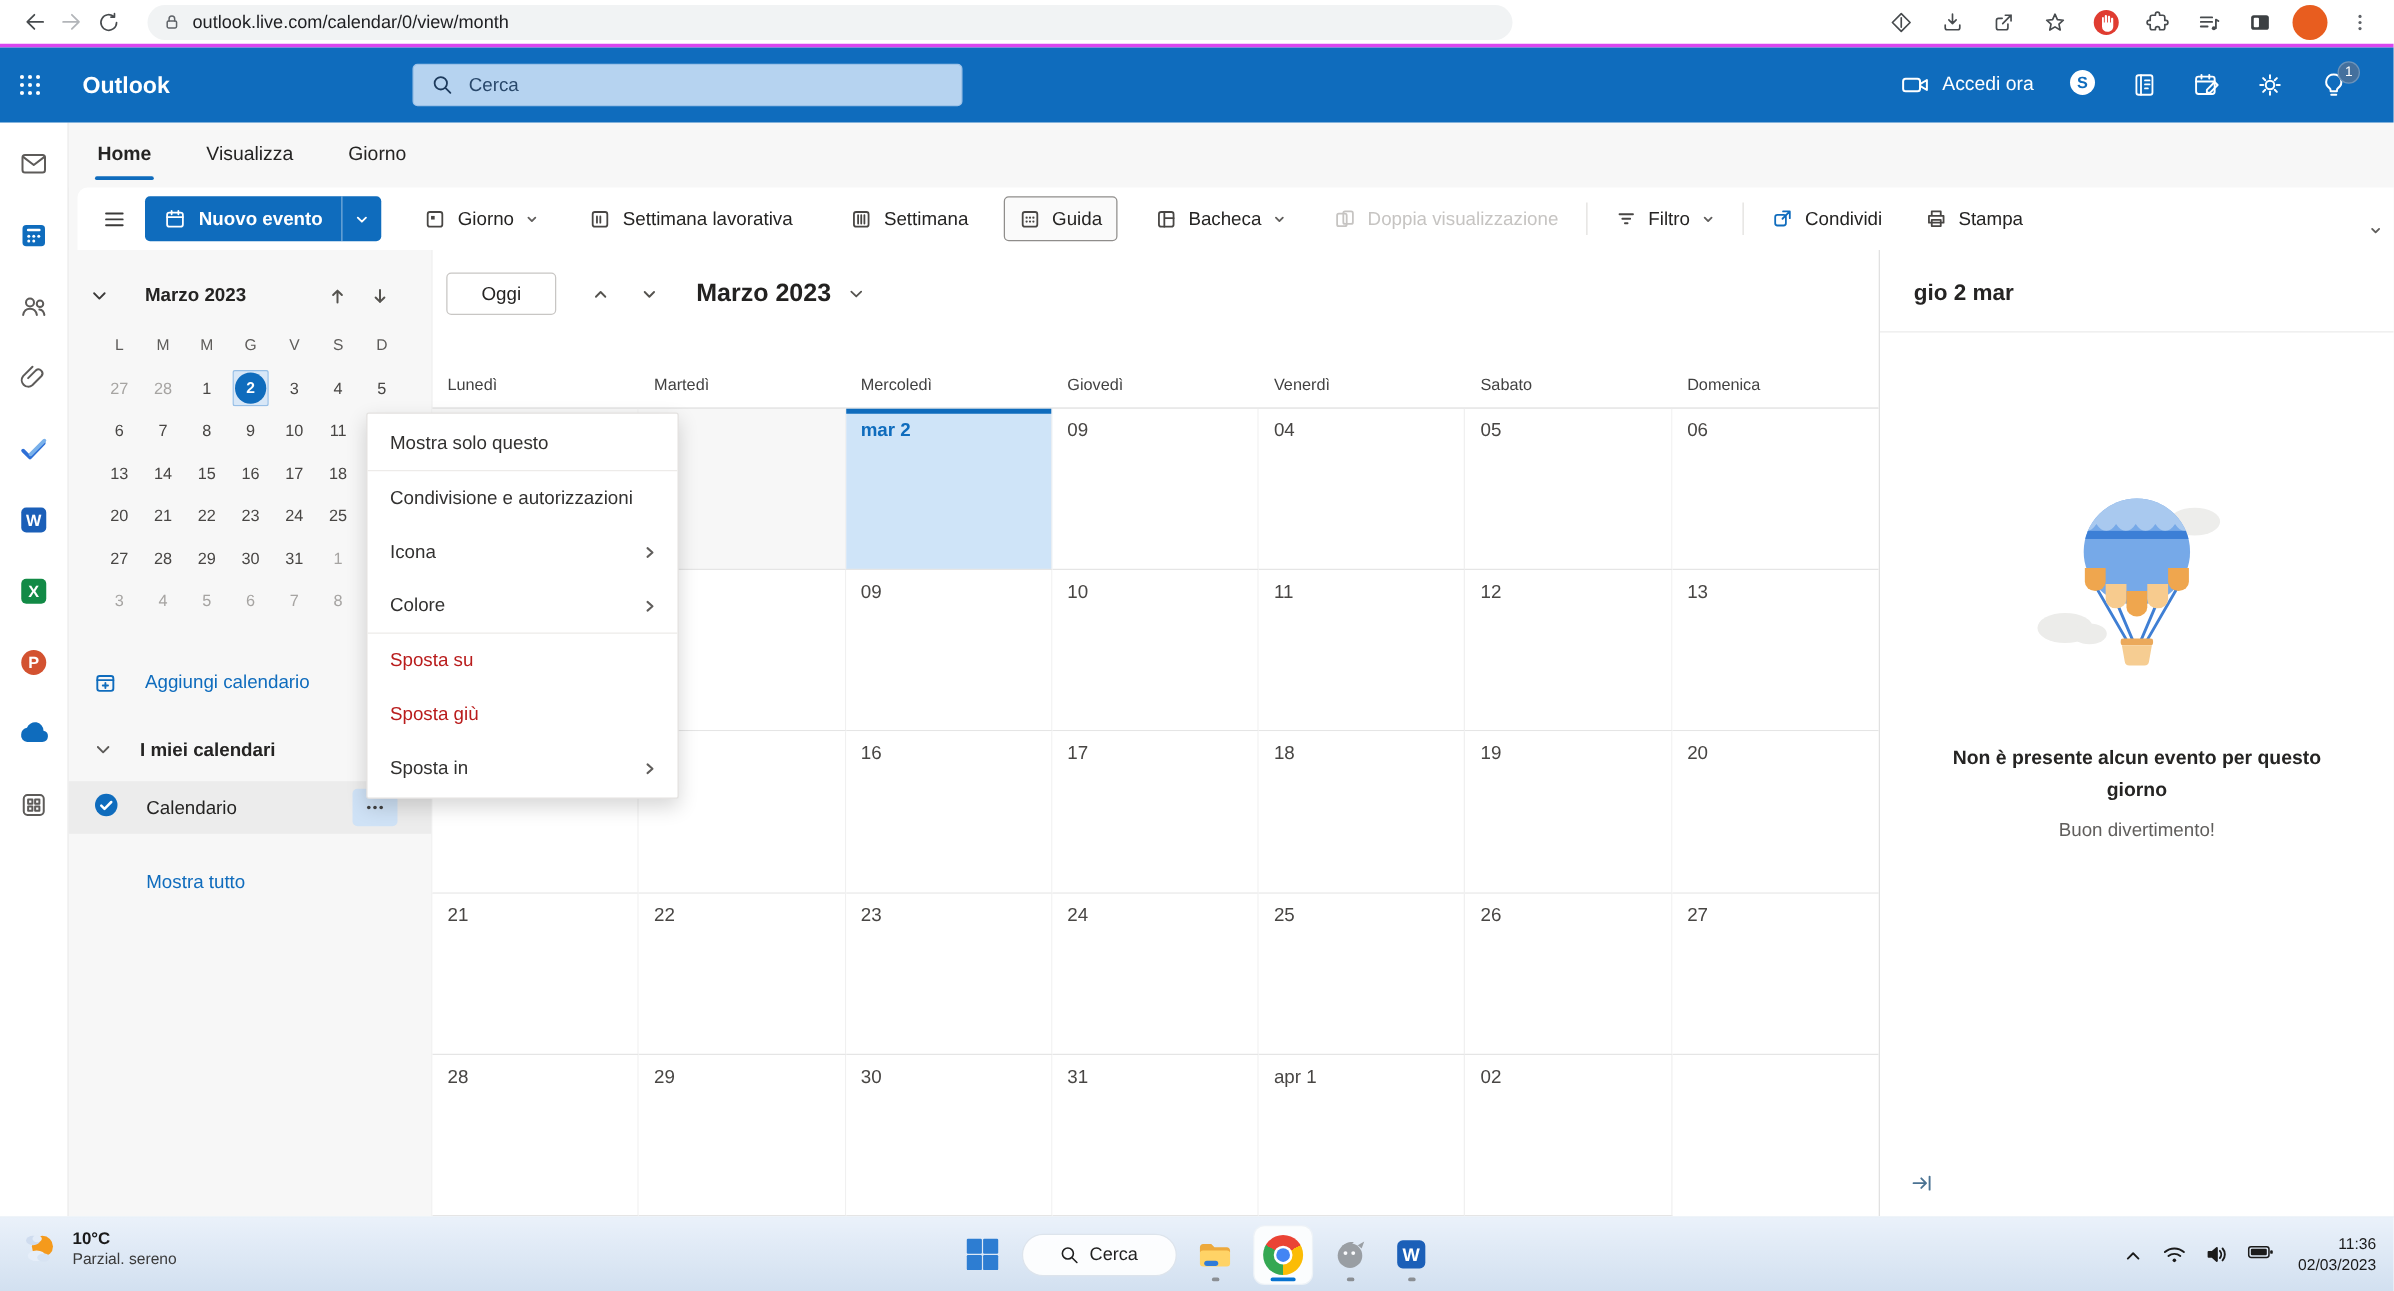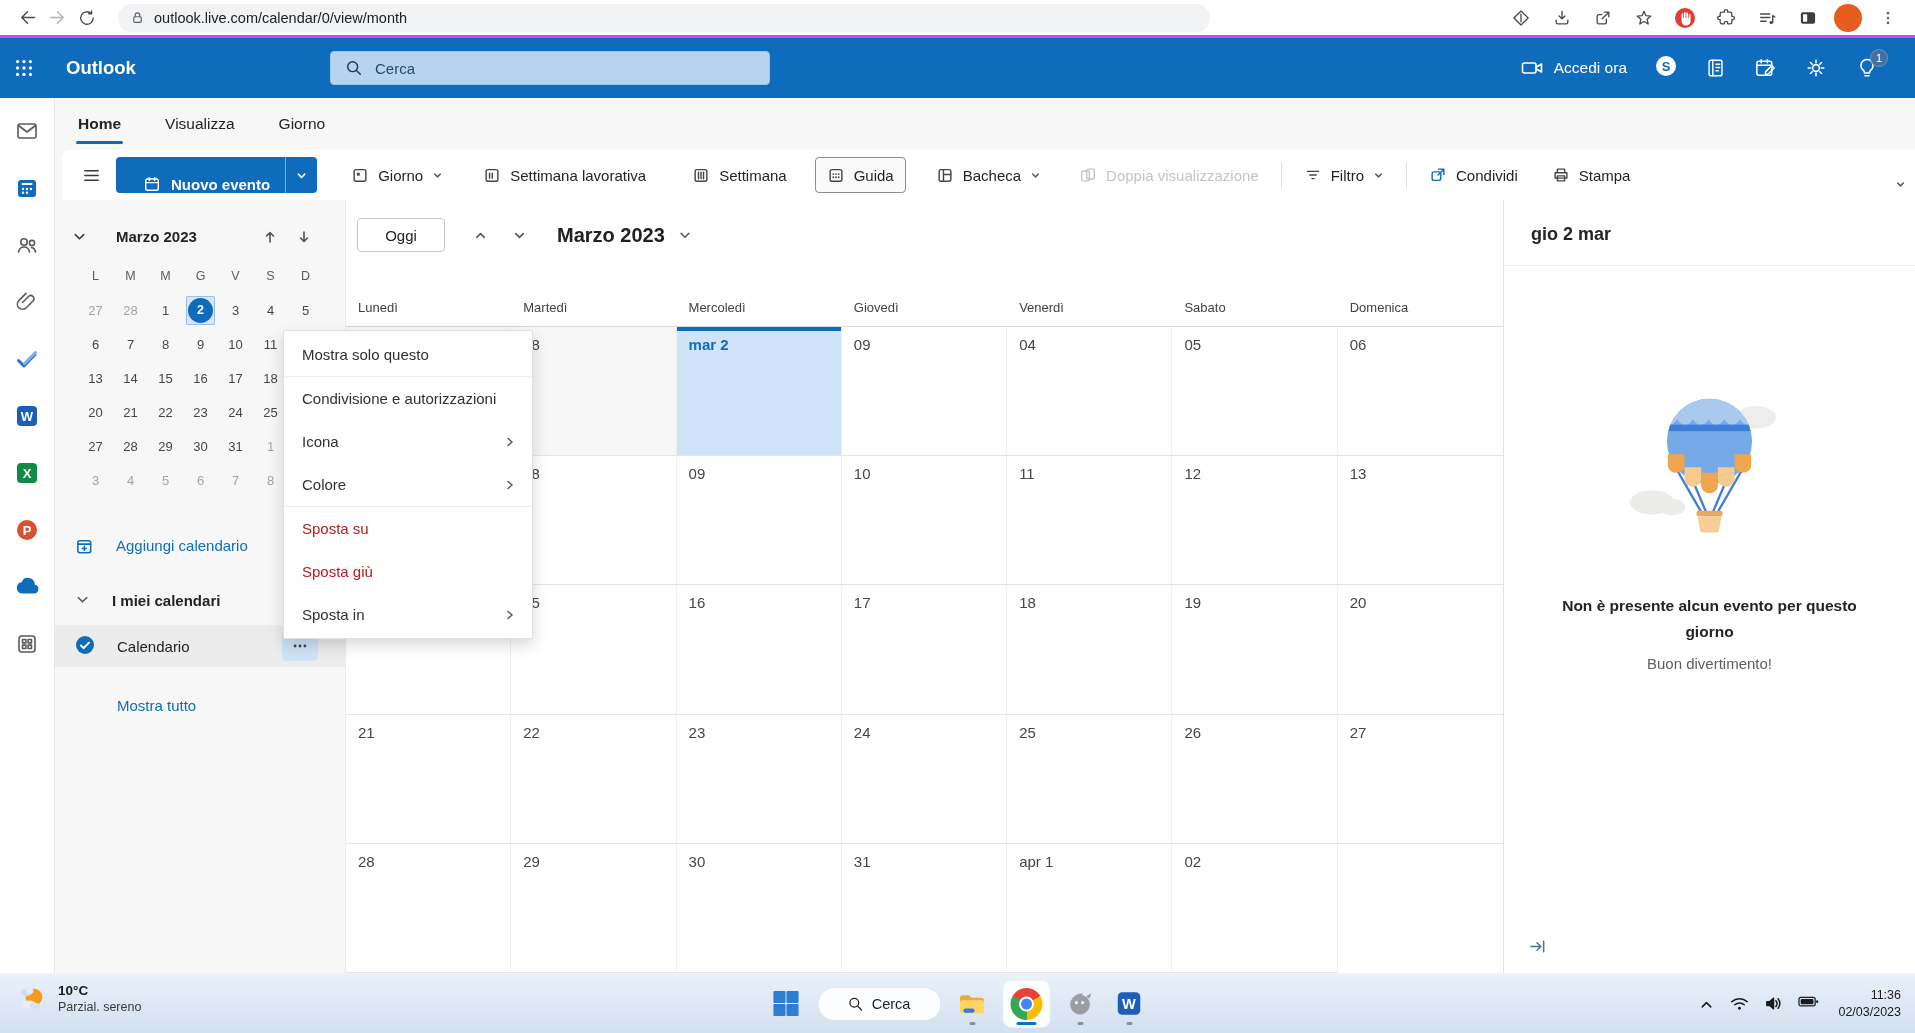--- a/index.html
+++ b/index.html
@@ -34,21 +34,21 @@
   .main-col { flex:1; display:flex; flex-direction:column; }
 
   .tabs-row { height:52px; display:flex; align-items:center; padding-left:23px; background:#f7f7f7; }
   .tab { position:relative; height:100%; display:flex; align-items:center; margin-right:44px; font-size:15.5px; color:#252423; cursor:default; }
   .tab.active { font-weight:bold; }
   .tab.active::after { content:""; position:absolute; left:-2px; right:-2px; bottom:6px; height:3.5px; border-radius:2px; background:#0f6cbd; }
 
   .toolbar-row { height:50px; background:#fff; border-radius:8px 0 0 0; margin-left:7px; display:flex; align-items:center; padding:0 14px 0 12px; position:relative; }
   .tb-ic { width:34px; height:34px; display:flex; align-items:center; justify-content:center; color:#3b3a39; }
   .btn-primary { display:flex; align-items:stretch; height:36px; background:#0f6cbd; color:#fff; border-radius:4px; overflow:hidden; margin-left:8px; }
-  .btn-primary .bp-main { display:flex; align-items:flex-end; gap:10px; padding:0 15px; font-size:15px; font-weight:bold;margin-left:12px; }
+  .btn-primary .bp-main { display:flex; align-items:center; gap:10px; padding:0 15px; font-size:15px; font-weight:bold; }
   .btn-primary .bp-split { width:32px; display:flex; align-items:center; justify-content:center; border-left:1px solid rgba(255,255,255,.45); }
   .tb-btn { display:flex; align-items:center; gap:9px; height:36px; padding:0 11px; border-radius:4px; font-size:15px; color:#252423; border:1px solid transparent; }
   .tb-btn .gl { color:#484644; }
   .tb-btn.sel { border-color:#8f8d8b; background:#fafafa; }
   .tb-btn.dis { color:#c6c4c2; }
   .tb-btn.dis .gl { color:#c6c4c2; }
   .tb-sep { width:1px; height:26px; background:#e1dfdd; margin:0 10px; }
   .chev { color:#605e5c; }
   .collapse-chip { position:absolute; right:8px; top:28px; color:#605e5c; }
 
@@ -91,21 +91,21 @@
   
   .day-panel { width:412px; background:#fff; border-left:1px solid #e1e1e1; position:relative; padding-top:24px; }
   .dp-title { font-size:18px; font-weight:bold; color:#252423; padding-left:27px; }
   .dp-div { height:1px; background:#ececec; margin-top:20px; }
   .dp-empty { margin-top:118px; text-align:center; }
   .dp-empty-title { width:340px; margin:20px auto 0; font-size:15.5px; font-weight:bold; color:#252423; line-height:1.7; }
   .dp-empty-sub { margin-top:9px; font-size:15px; color:#605e5c; }
   .dock-ic { position:absolute; left:24px; bottom:17px; color:#4a7292; }
 
   
-  .ctx-menu { position:absolute; left:283px; top:330px; width:250px; background:#fff; border:1px solid #e3e1df; border-radius:2px; box-shadow:0 6px 16px rgba(0,0,0,.16); z-index:50; padding:2px 0; }
+  .ctx-menu { position:absolute; left:293px; top:330px; width:250px; background:#fff; border:1px solid #e3e1df; border-radius:2px; box-shadow:0 6px 16px rgba(0,0,0,.16); z-index:50; padding:2px 0; }
   .mi { height:43px; display:flex; align-items:center; justify-content:space-between; padding:0 16px 0 18px; font-size:15px; color:#323130; }
   .mi.dis { color:#b91c1c; }
   .mi .mi-ch { color:#605e5c; }
   .msep { height:1px; background:#edebe9; }
 
   
   .taskbar { height:60px; background:linear-gradient(180deg,#eaf1fa 0%,#d2e0f0 100%); border-top:1px solid rgba(255,255,255,.7); position:relative; }
   .weather { position:absolute; left:18px; top:9px; display:flex; align-items:center; gap:10px; }
   .weather-txt { line-height:1.25; }
   .w-temp { font-size:13.5px; font-weight:bold; color:#1a1a1a; }

